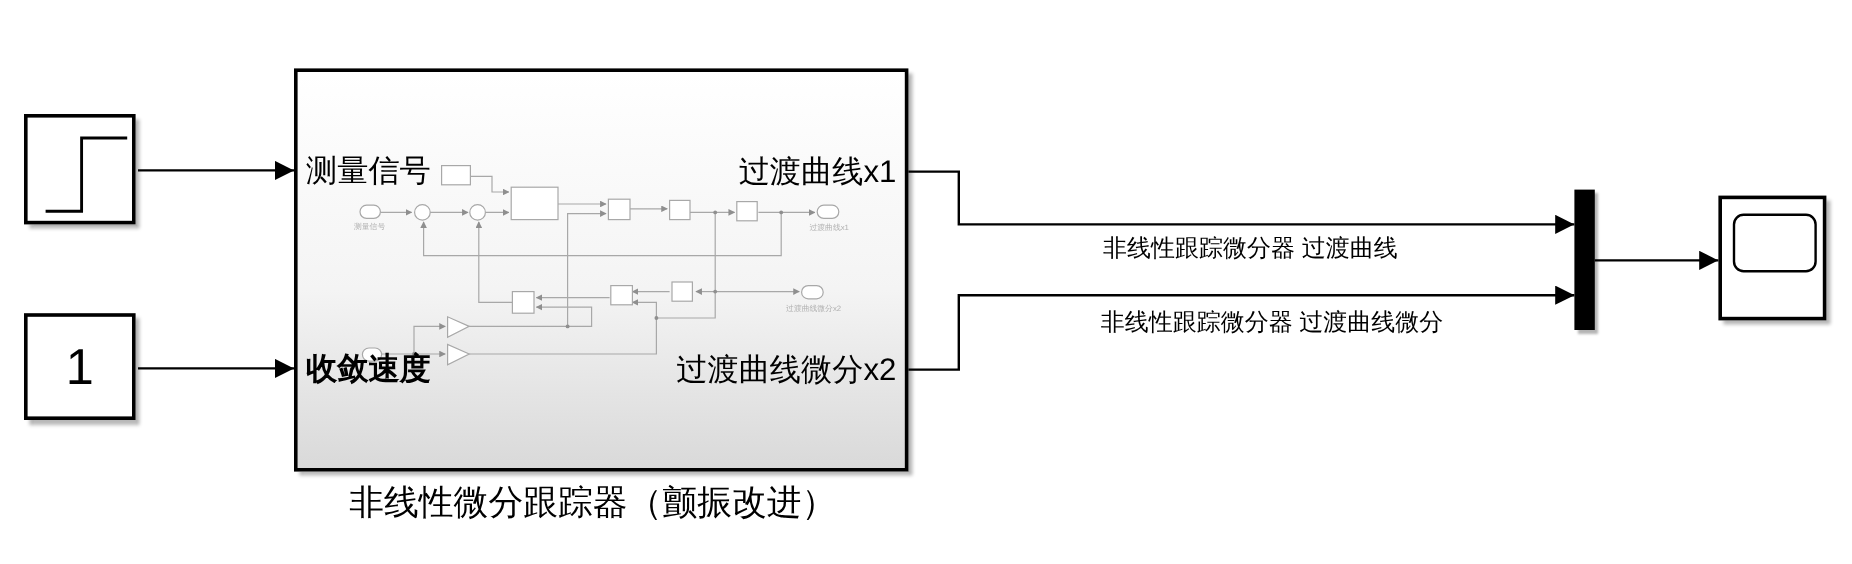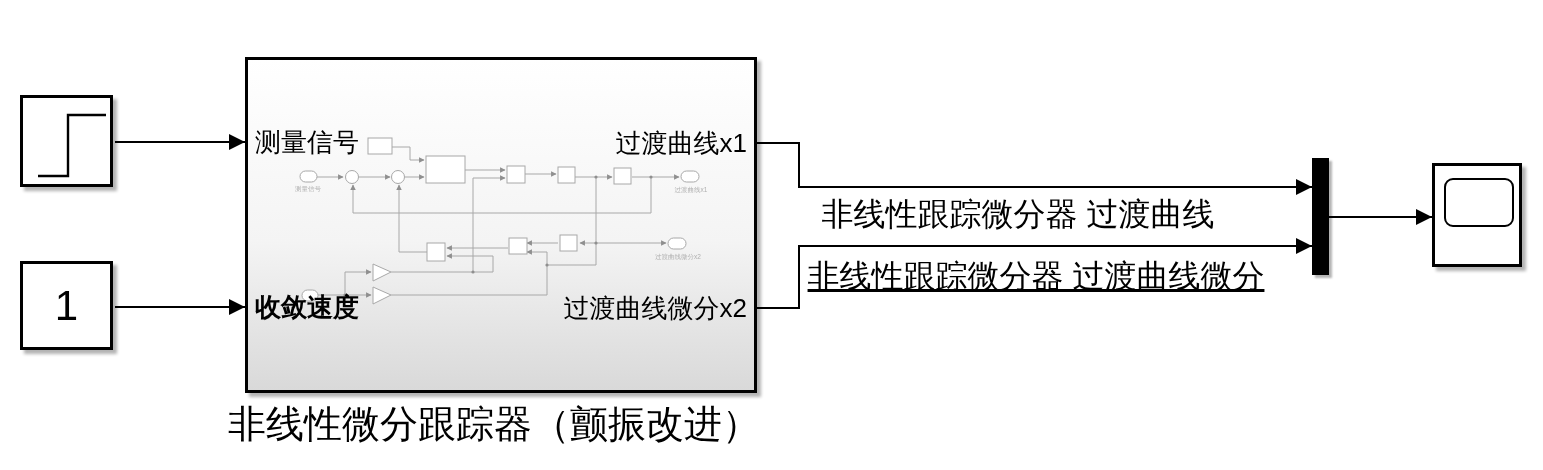--- a/index.html
+++ b/index.html
@@ -14,24 +14,24 @@
   .const-value{font-size:42px;font-weight:400;line-height:1;}
   .subsystem{left:245px;top:57px;width:512px;height:336px;
              background:linear-gradient(180deg,#ffffff 0%,#f4f4f4 55%,#d9d9d9 100%);padding-left:48px;}
   .port-label{position:absolute;font-size:26px;line-height:1;white-space:nowrap;z-index:3;}
   .pl-in1{left:7px;top:69px;}
   .pl-in2{left:7px;top:234px;font-weight:bold;}
   .pl-out1{right:7px;top:70px;}
   .pl-out2{right:7px;top:235px;}
   .preview-svg{position:absolute;left:0;top:0;width:506px;height:330px;z-index:1;}
   .subsystem-label{position:absolute;left:494px;top:399px;transform:translateX(-50%);
-                   font-size:38px;white-space:nowrap;z-index:2;}
-  .wire-label{position:absolute;transform:translateX(-50%);font-size:32px;white-space:nowrap;z-index:4;}
+                   font-size:29px;white-space:nowrap;z-index:2;}
+  .wire-label{position:absolute;transform:translateX(-50%);font-size:20px;white-space:nowrap;z-index:4;margin-left:24px;}
   .wl-1{left:1018px;top:193px;}
-  .wl-2{left:1036px;top:255px;text-decoration:underline;}
+  .wl-2{left:1036px;top:255px;}
   .mux{position:absolute;left:1312px;top:158px;width:17px;height:117px;background:#000;
        box-shadow:3px 3px 2px #b4b4b4;z-index:2;}
   .scope{left:1432px;top:163px;width:90px;height:104px;}
   .scope-screen{position:absolute;left:9px;top:12px;width:66px;height:45px;
                 border:2.5px solid #000;border-radius:9px;background:#fff;}
   .wires{position:absolute;left:0;top:0;width:1543px;height:470px;z-index:3;pointer-events:none;}
 </style>
 </head>
 <body>
 

